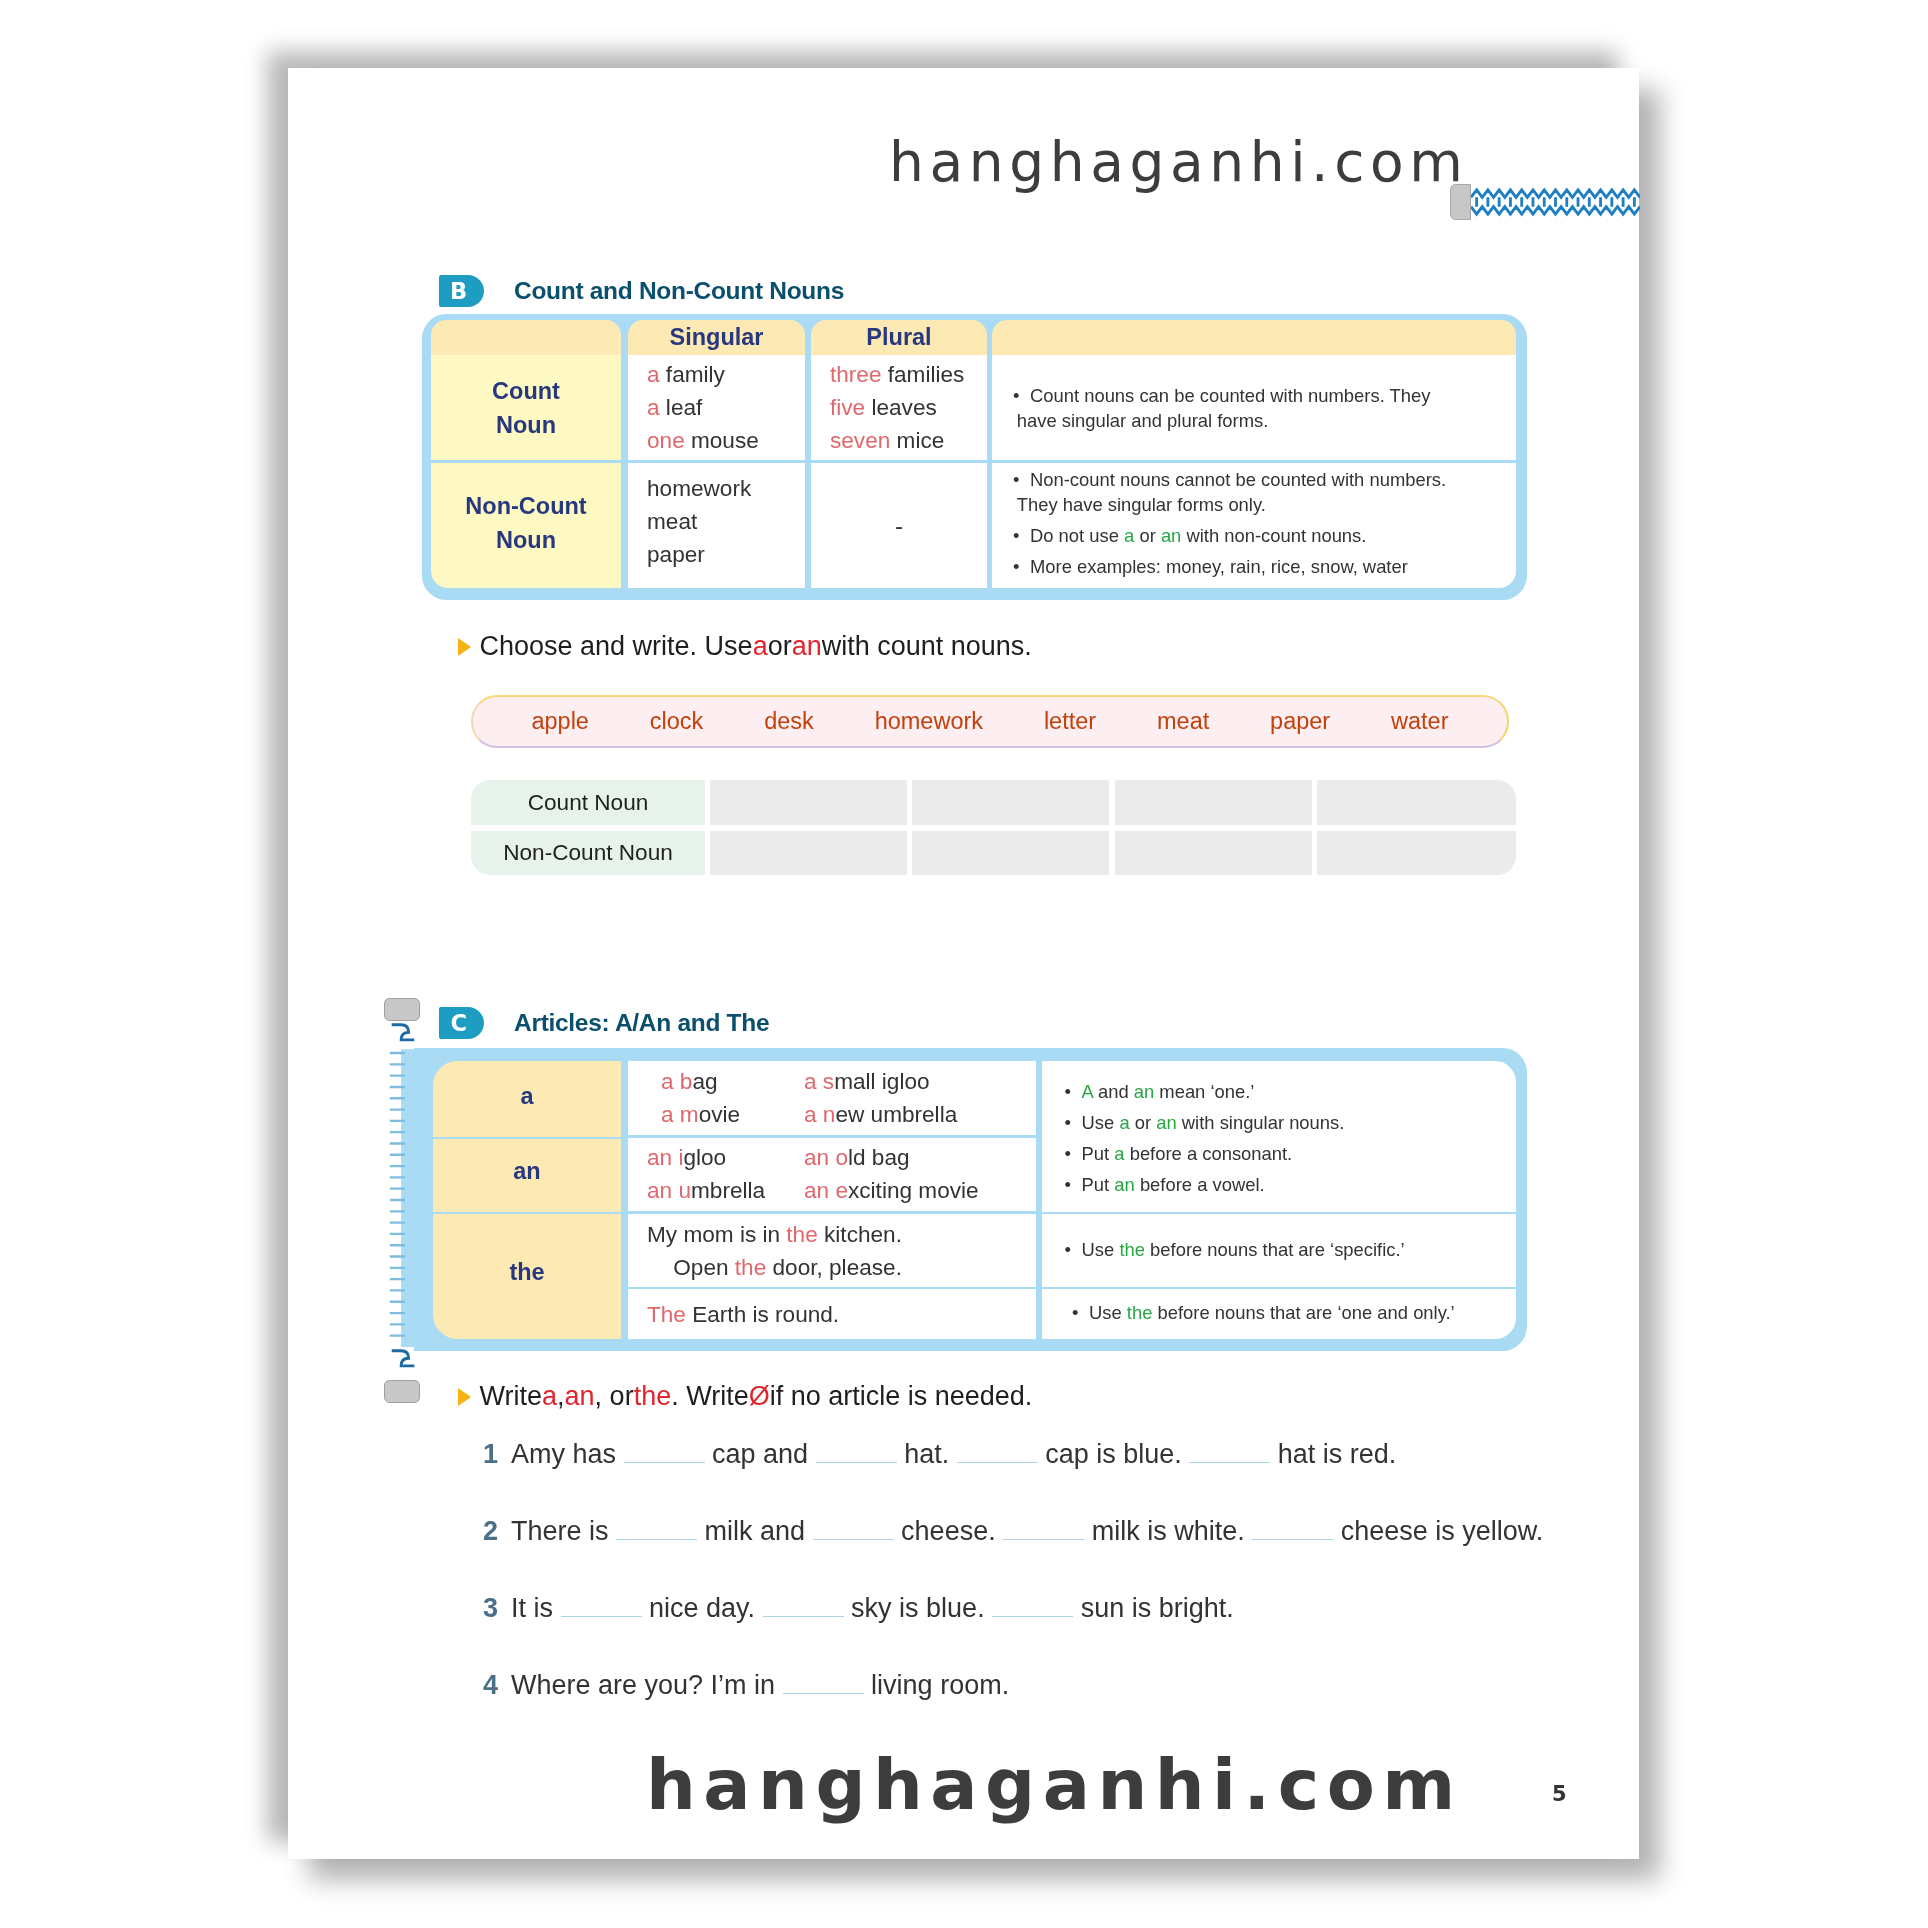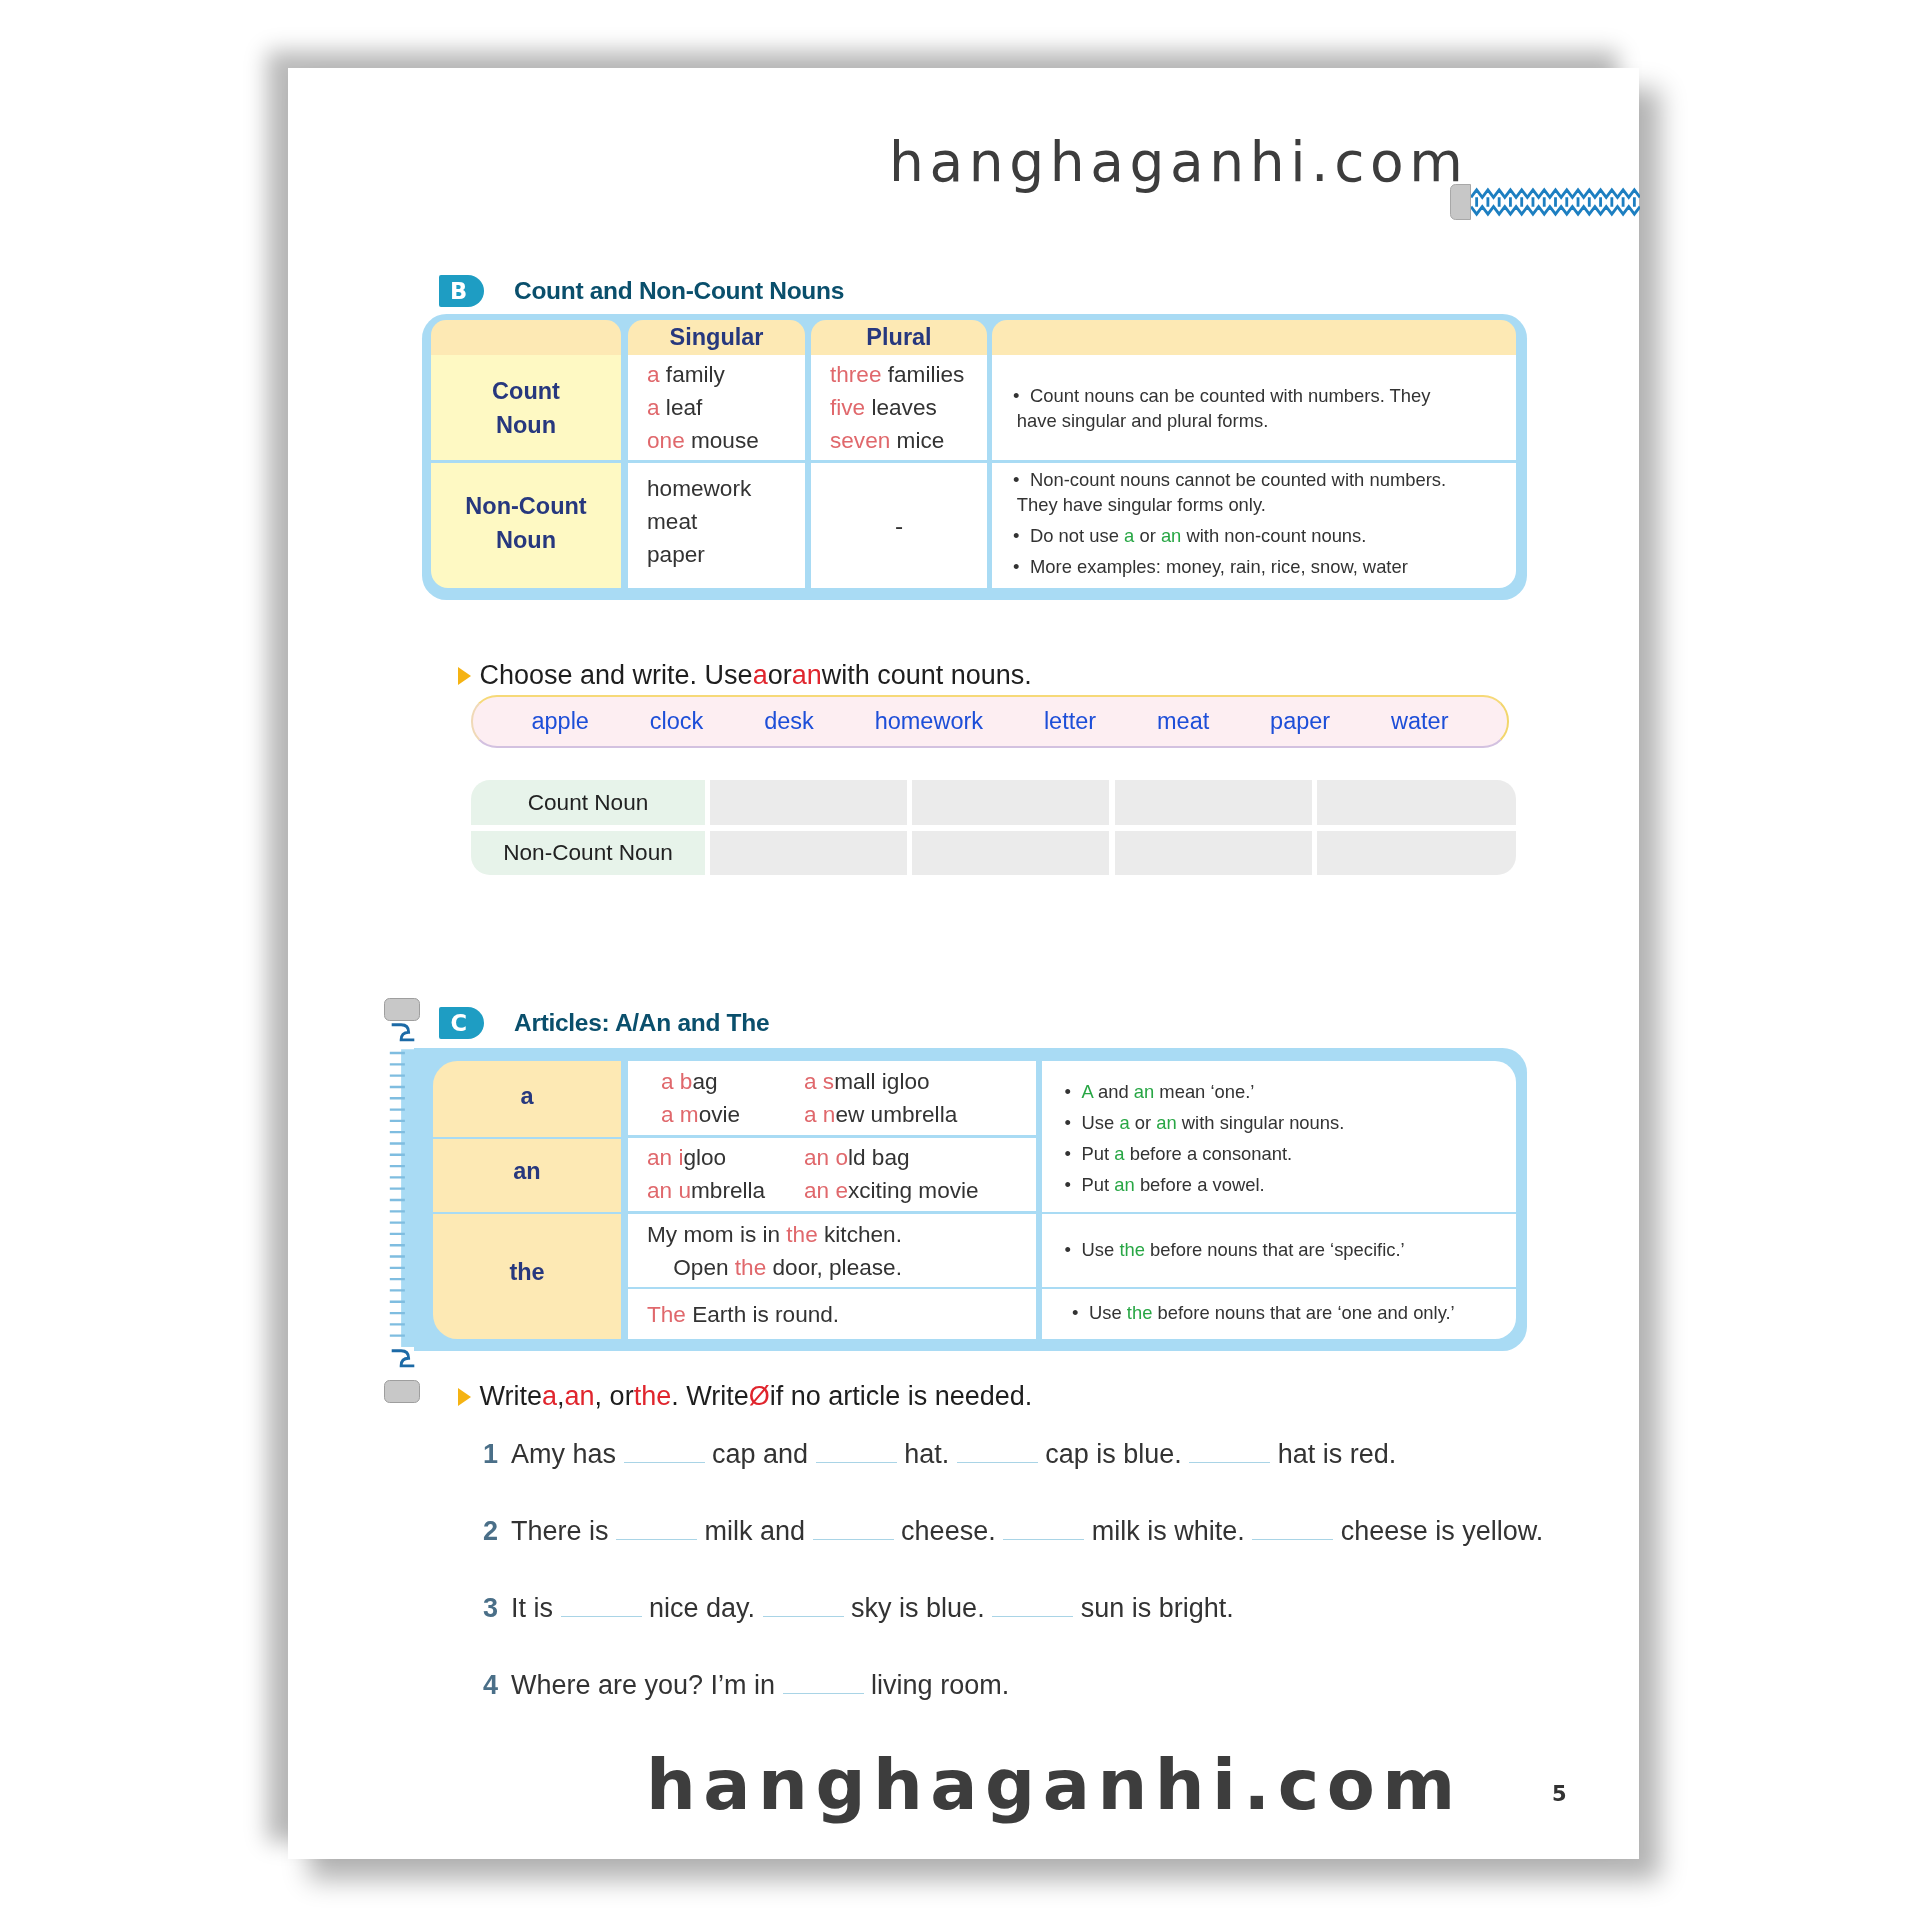--- a/index.html
+++ b/index.html
@@ -38,21 +38,21 @@
   .notes .cont { padding-left:3.8px; white-space:nowrap; }
 
   
   .instr { position:absolute; display:flex; align-items:center; font-size:27px; color:#1e1e1e; font-family:"Liberation Sans", sans-serif; white-space:nowrap; }
   .tri { width:0; height:0; border-top:9.4px solid transparent; border-bottom:9.4px solid transparent; border-left:13px solid #f5b313; margin-right:8.5px; }
 
   
   .wordbox { position:absolute; left:471px; top:695px; width:1038px; height:53px; background:#fdeef2; border-radius:26px;
              border-top:2.8px solid #f6d978; border-bottom:2.8px solid #d3c1e0; border-left:2.8px solid #f0d9b7; border-right:2.8px solid #f2d66c; box-sizing:border-box;
              display:flex; align-items:center; justify-content:space-around; padding:0 28px; }
-  .word { font-size:23.5px; color:#1d4ed8; font-family:"Liberation Sans", sans-serif; }
+  .word { font-size:23.5px; color:#c2410c; font-family:"Liberation Sans", sans-serif; }
 
   
   .gcell { position:absolute; background:#ebebeb; }
   .glabel { position:absolute; background:#e7f3ea; display:flex; align-items:center; justify-content:center; font-size:22.6px; color:#222; font-family:"Liberation Sans", sans-serif; }
 
   
   .tblC { position:absolute; left:414px; top:1048px; width:1113px; height:303px; background:#a9dbf4; border-radius:0 24.5px 24.5px 0; }
   .lblC { position:absolute; background:#fde9b4; }
   .lblC-text { position:absolute; left:0; right:0; text-align:center; color:#27387e; font-weight:bold; font-size:23.5px; font-family:"Liberation Sans", sans-serif; }
   .ex-grid { position:absolute; font-size:22.6px; line-height:33px; color:#333; font-family:"Liberation Sans", sans-serif; white-space:nowrap; }
@@ -135,21 +135,21 @@
 <div class="cell" style="left:811px; top:463px; width:176px; height:125px; display:flex; align-items:center; justify-content:center; font-size:22.6px; color:#333;">-</div>
 <div class="cell" style="left:992px; top:463px; width:524px; height:125px; border-radius:0 0 17px 0;">
   <div class="notes" style="top:3.8px; line-height:25.4px;">
     <div class="li">Non-count nouns cannot be counted with numbers.</div>
     <div class="cont" style="margin-bottom:5.6px;">They have singular forms only.</div>
     <div class="li" style="margin-bottom:5.6px;"><span>Do not use </span><span class="green">a</span><span> or </span><span class="green">an</span><span> with non-count nouns.</span></div>
     <div class="li">More examples: money, rain, rice, snow, water</div>
   </div>
 </div>
 
-<div class="instr" style="left:458px; top:660px;">
+<div class="instr" style="left:458px; top:631px;">
   <div class="tri"></div>
   <span>Choose and write. Use </span>
     <span class="redbold">a</span>
     <span> or </span>
     <span class="redbold">an</span>
     <span> with count nouns.</span>
 </div>
 
 <div class="wordbox">
   <span class="word">apple</span>

